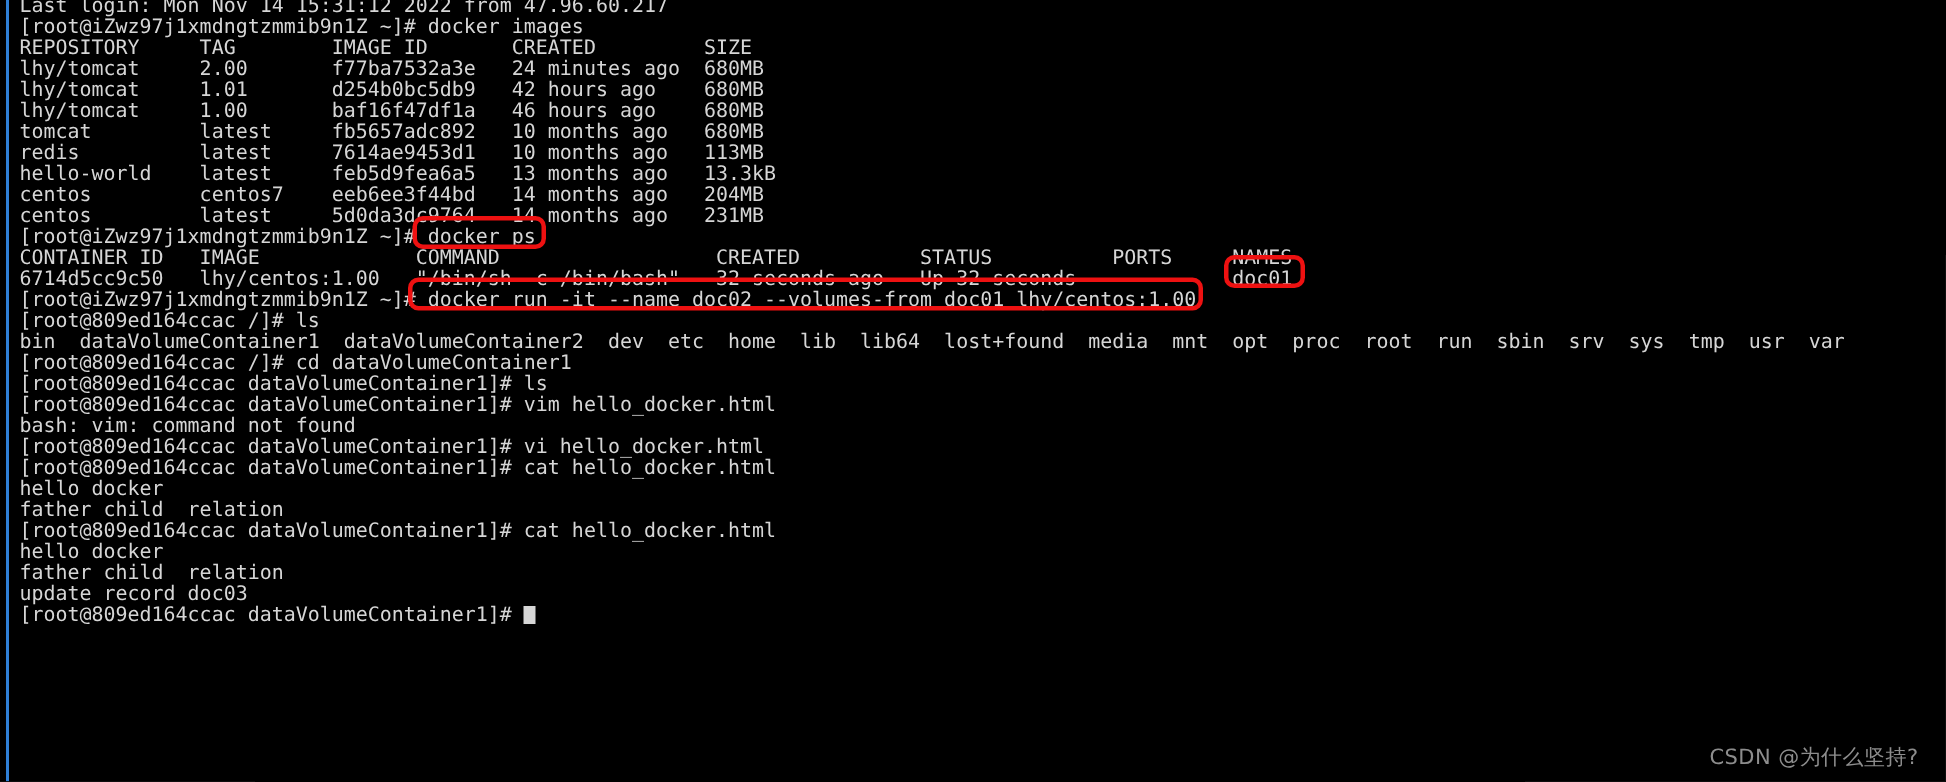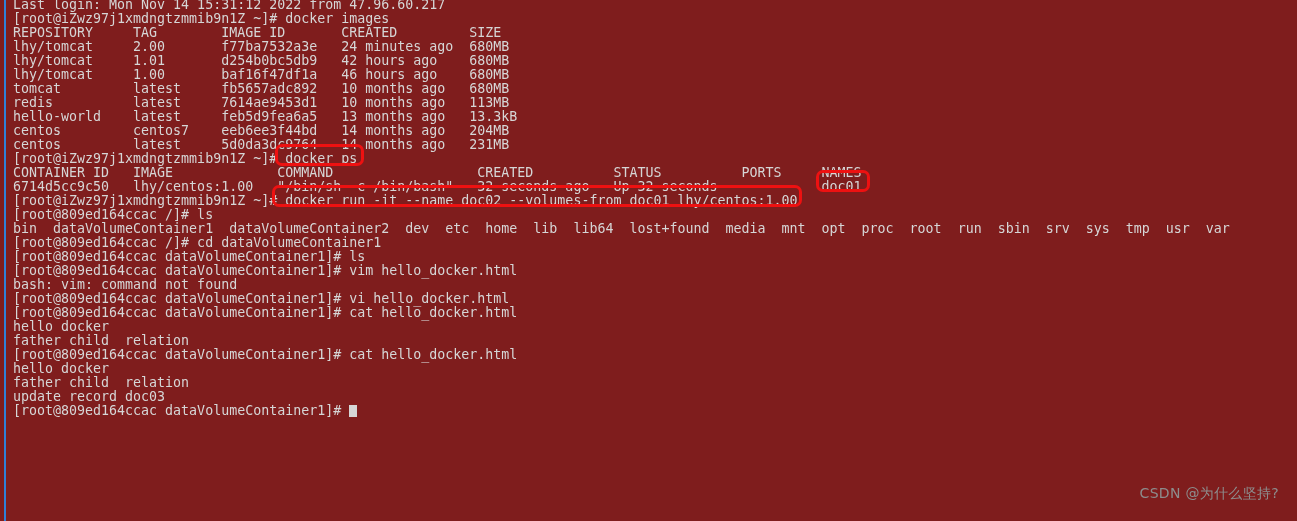--- a/index.html
+++ b/index.html
@@ -4,21 +4,21 @@
 <style>
   html, body {
     margin: 0;
     padding: 0;
     background: #1d1d1d;
   }
   #screen {
     position: relative;
     width: 1297px;
     height: 521px;
-    background: #7f1d1d;
+    background: #000000;
     overflow: hidden;
     font-family: "DejaVu Sans Mono", "Liberation Mono", monospace;
   }
   
   .left-rule {
     position: absolute;
     left: 4px;
     top: 0;
     width: 2px;
     height: 521px;
@@ -54,21 +54,21 @@
     box-sizing: border-box;
     pointer-events: none;
   }
   #hl-docker-ps   { left: 275px; top: 144px;  width: 89px;  height: 22px; }
   #hl-names-doc01 { left: 816px; top: 170px;  width: 54px;  height: 22px; }
   #hl-run-cmd     { left: 272px; top: 185px;  width: 530px; height: 22px; }
 
   .watermark {
     position: absolute;
     right: 18px;
-    bottom: 18px;
+    bottom: 7px;
     color: #8d8d8d;
     font-family: "DejaVu Sans", "Liberation Sans", sans-serif;
     font-size: 14px;
     letter-spacing: .3px;
   }
 </style>
 </head>
 <body>
 
 <div id="screen">

